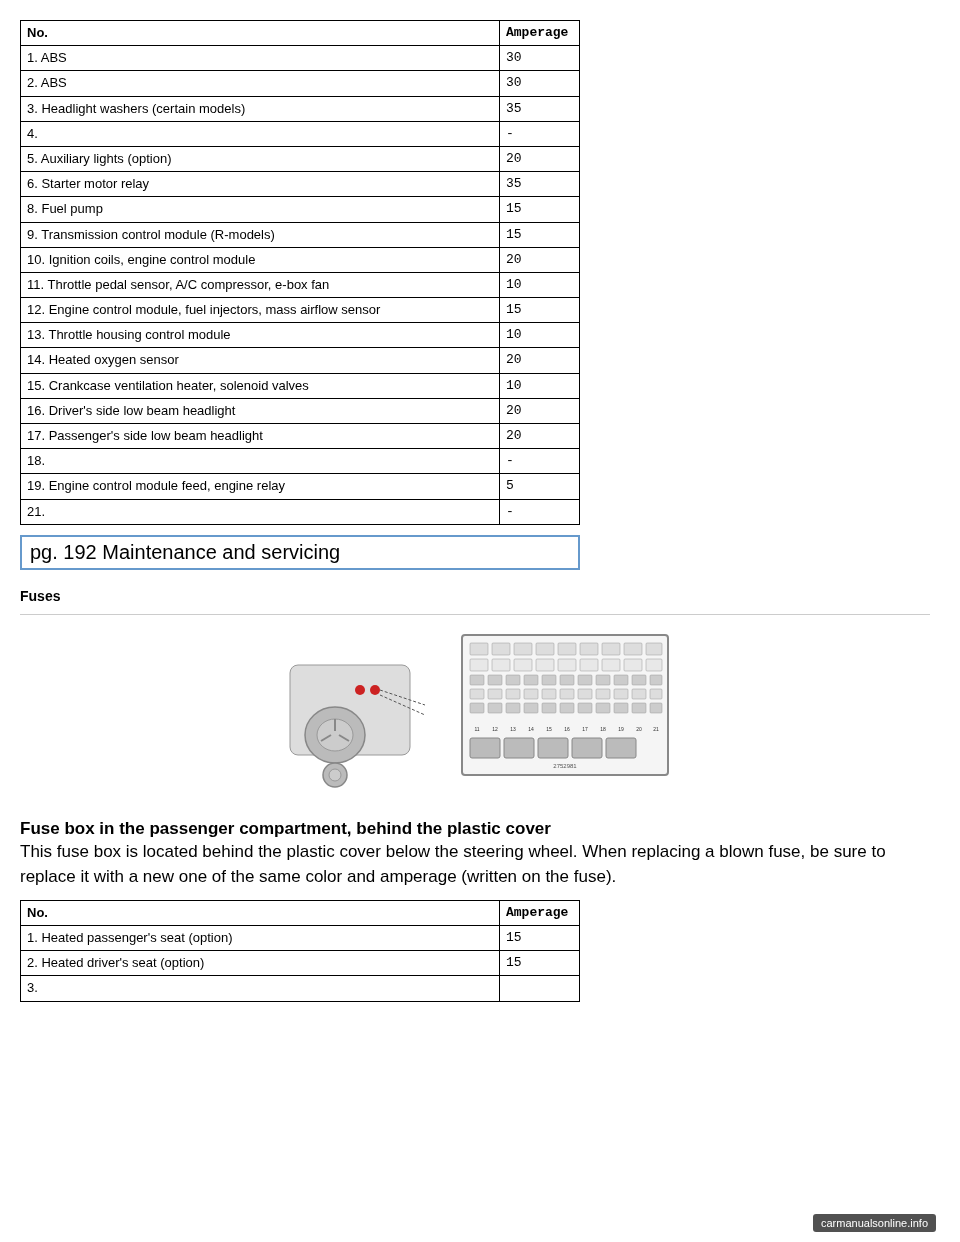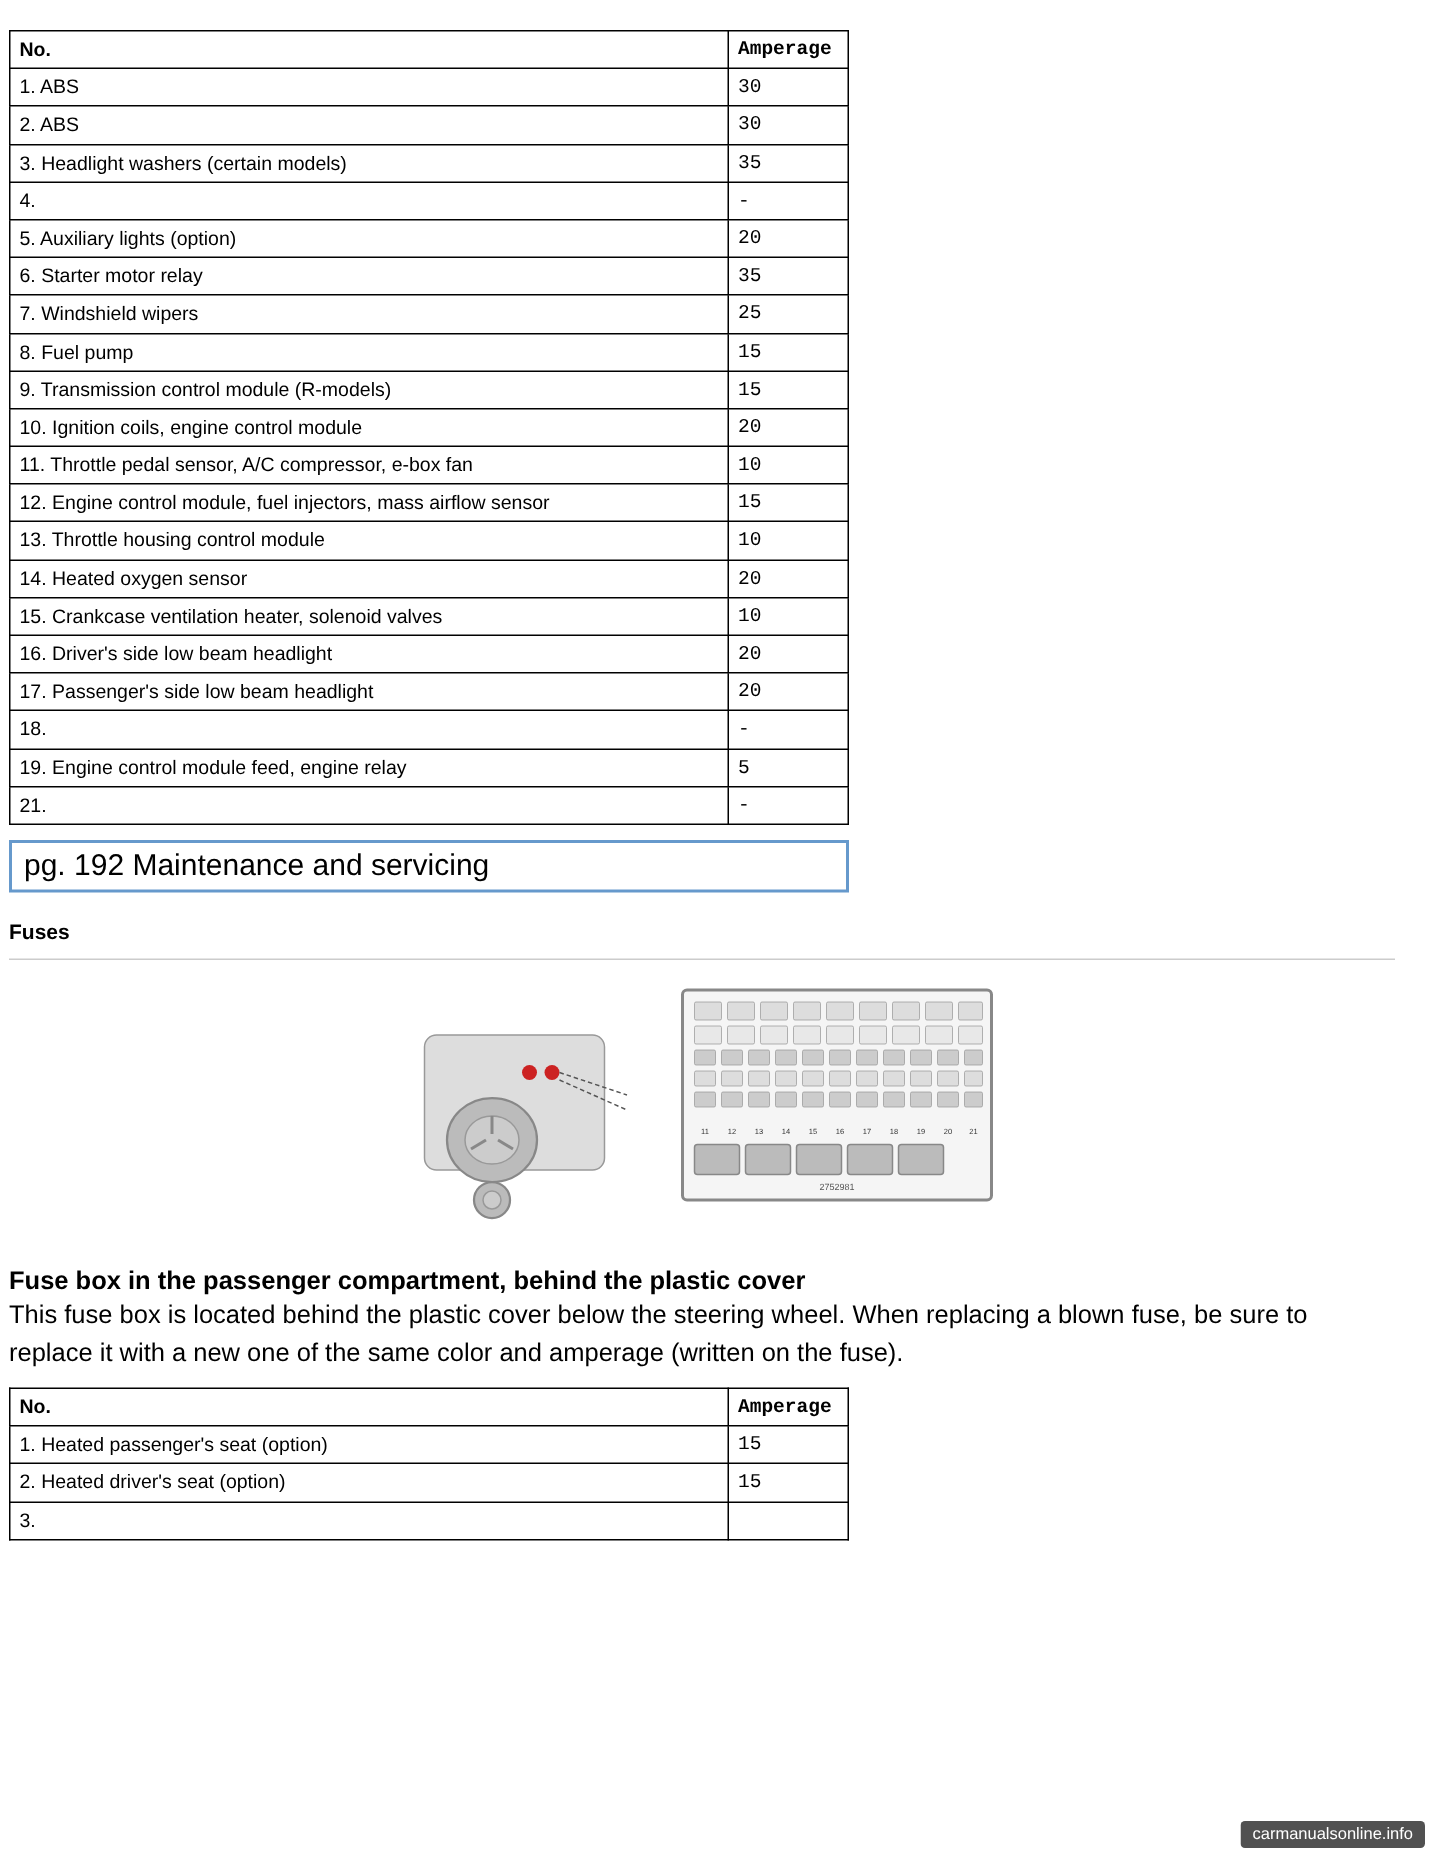--- a/index.html
+++ b/index.html
@@ -5,21 +5,21 @@
     * { margin: 0; padding: 0; box-sizing: border-box; }
     body {
       font-family: Arial, sans-serif;
       font-size: 13px;
       background: #e8e8e8;
       width: 960px;
     }
     .page {
       background: #fff;
       margin: 0 auto;
-      padding: 20px 30px 20px 6px;
+      padding: 20px 30px 20px 20px;
       width: 960px;
       min-height: 1242px;
     }
     table {
       border-collapse: collapse;
       width: 560px;
       margin-bottom: 4px;
     }
     table td, table th {
       border: 1px solid #000;
@@ -71,21 +71,21 @@
     }
     .caption-normal {
       font-size: 17px;
       line-height: 1.5;
       margin-bottom: 10px;
       max-width: 900px;
     }
     .watermark {
       position: fixed;
       bottom: 10px;
-      right: 10px;
+      right: 24px;
       background: #333;
       color: #fff;
       font-size: 11px;
       padding: 3px 8px;
       border-radius: 3px;
       opacity: 0.85;
     }
   </style>
 </head>
 <body>
@@ -115,24 +115,20 @@
       <td>4.</td>
       <td>-</td>
     </tr>
     <tr>
       <td>5. Auxiliary lights (option)</td>
       <td>20</td>
     </tr>
     <tr>
       <td>6. Starter motor relay</td>
       <td>35</td>
-    </tr>
-    <tr>
-      <td>7. Windshield wipers</td>
-      <td>25</td>
     </tr>
     <tr>
       <td>8. Fuel pump</td>
       <td>15</td>
     </tr>
     <tr>
       <td>9. Transmission control module (R-models)</td>
       <td>15</td>
     </tr>
     <tr>

